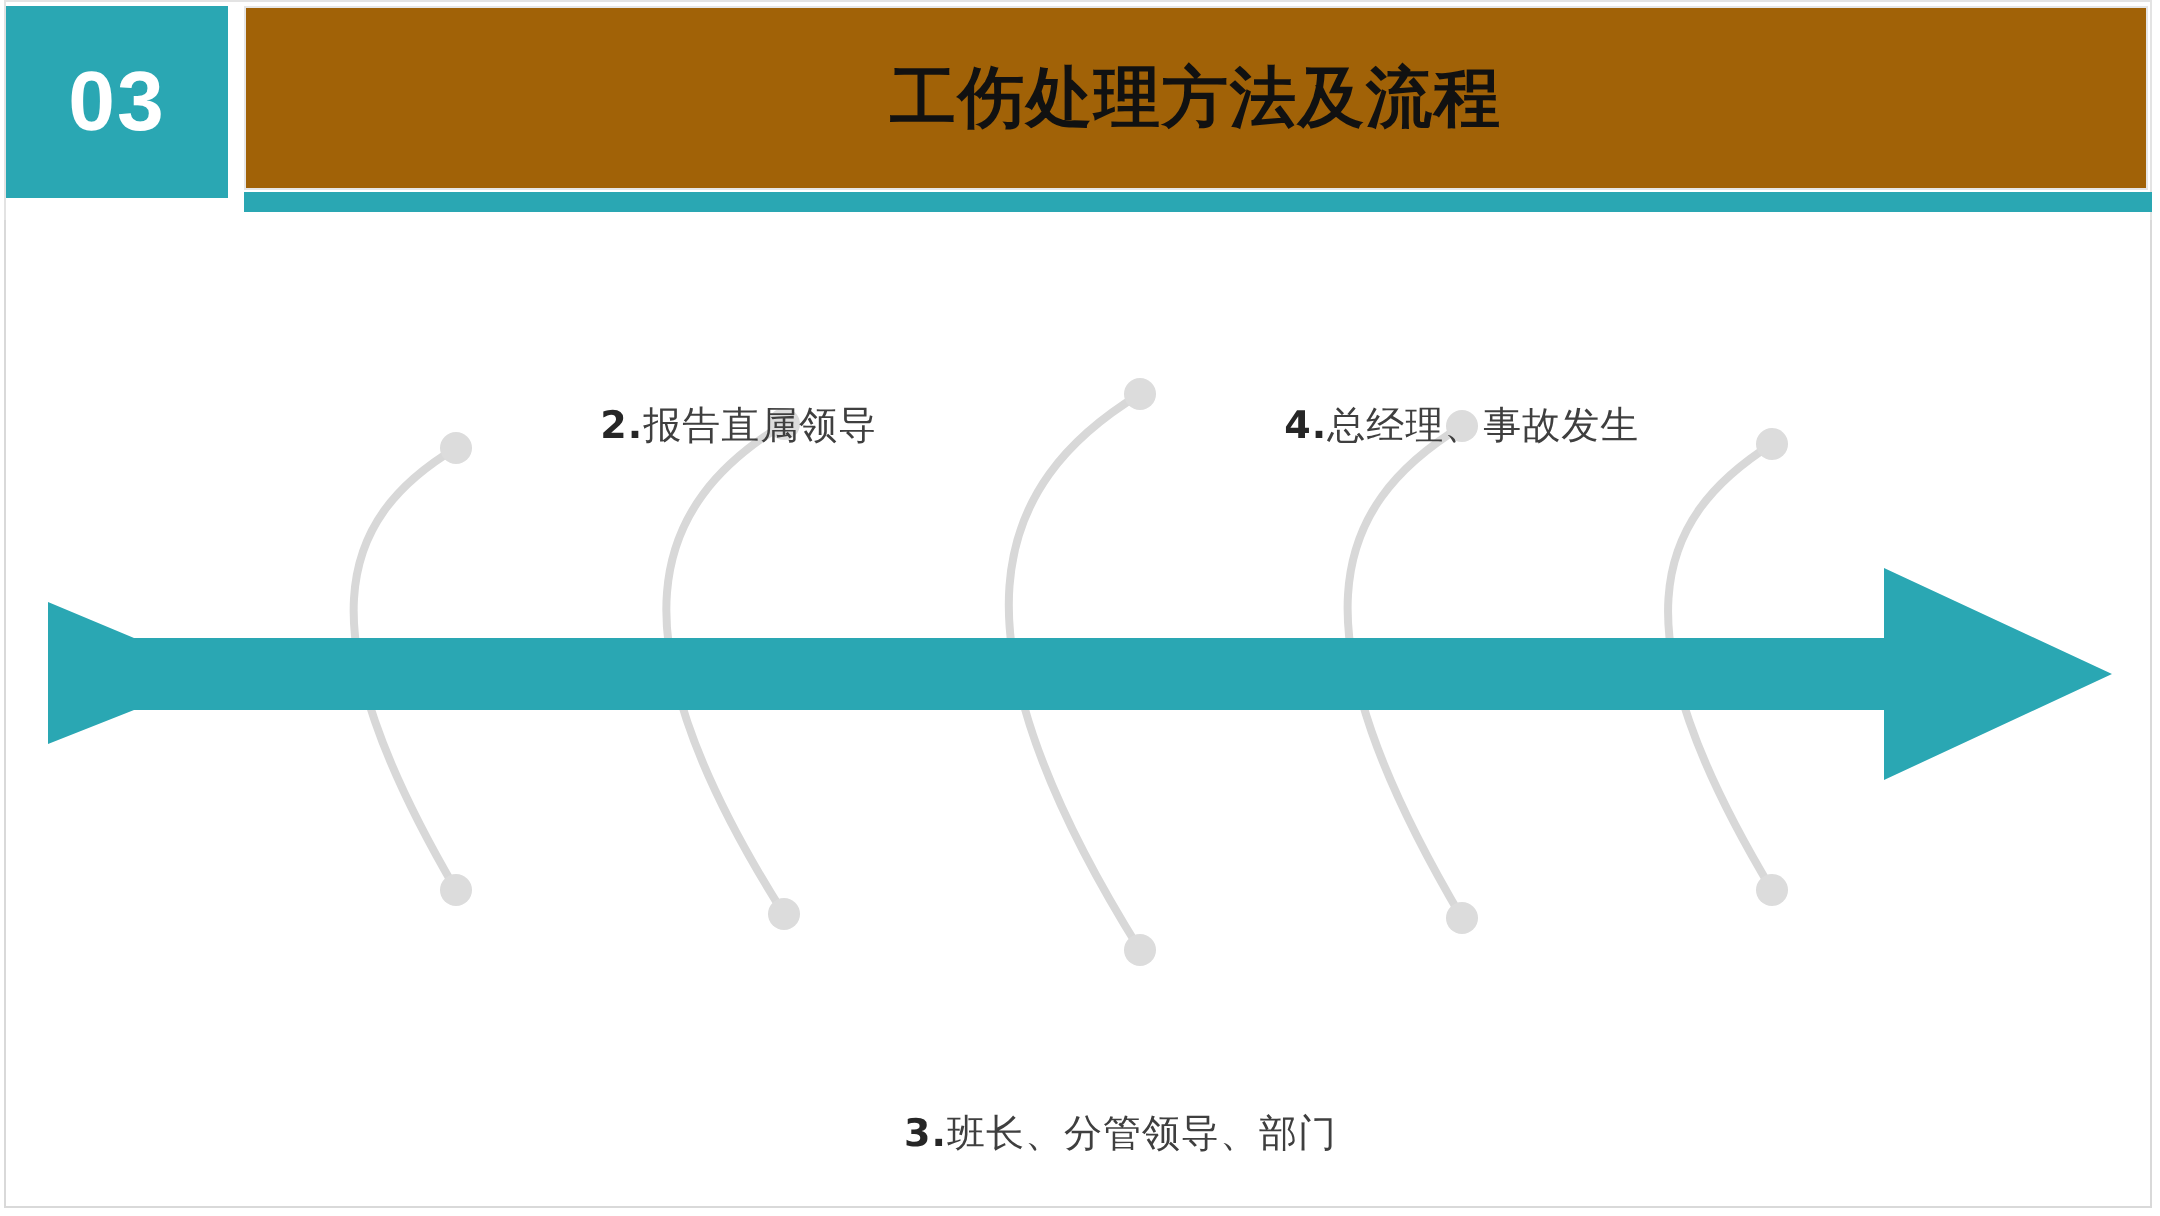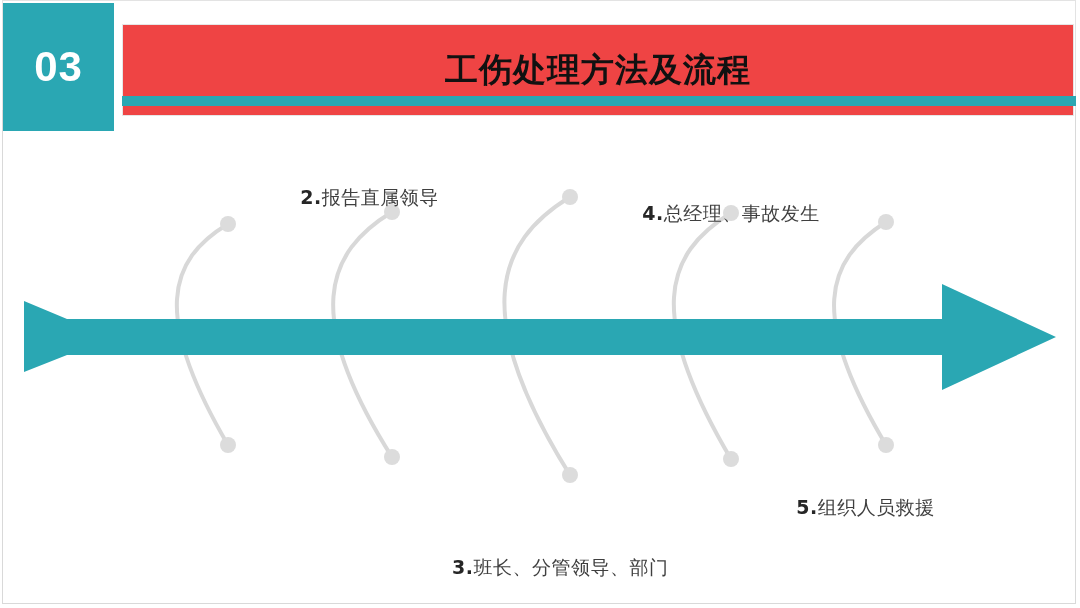--- a/index.html
+++ b/index.html
@@ -49,47 +49,46 @@
     left: 0;
     top: 0;
     width: 1080px;
     height: 110px;
   }
   .header-number-block {
     position: absolute;
     left: 3px;
     top: 3px;
     width: 111px;
-    height: 128px;
+    height: 96px;
     background: #2aa7b3;
     display: flex;
     align-items: center;
     justify-content: center;
   }
   .header-number {
     color: #ffffff;
     font-size: 42px;
     font-weight: 700;
     letter-spacing: 1px;
     line-height: 1;
     font-family: "Liberation Sans", "DejaVu Sans", sans-serif;
   }
   .header-title-box {
     position: absolute;
     left: 122px;
     top: 3px;
     width: 952px;
     height: 92px;
-    background: #ef4444;
+    background: #a16207;
     border: 1px solid #e6e6e6;
     box-sizing: border-box;
     display: flex;
     align-items: center;
     justify-content: center;
-    margin-top: 21px;
   }
   .header-title {
     font-size: 33px;
     font-weight: 700;
     color: #111111;
     letter-spacing: 1px;
     font-family: "DejaVu Sans", "Liberation Sans", sans-serif;
     white-space: nowrap;
   }
   .header-underbar {
@@ -121,21 +120,21 @@
     line-height: 30px;
     font-family: "DejaVu Sans", "Liberation Sans", sans-serif;
     white-space: pre;
     letter-spacing: 0.5px;
   }
   .bone-label .num {
     font-weight: 700;
     color: #262626;
   }
   .label-1 { left: 114px; top: 462px; }
-  .label-2 { left: 274px; top: 152px; }
+  .label-2 { left: 274px; top: 168px; }
   .label-3 { left: 452px; top: 492px; }
   .label-4 { left: 616px; top: 168px; }
   .label-5 { left: 770px; top: 462px; }
 </style>
 </head>
 <body>
 
 <div id="slide">
 
   <div id="slide-frame-top"></div>
@@ -186,17 +185,14 @@
 
   <div class="bone-label label-3">
     <div><span class="num">3.</span><span>班长、分管领导、部门</span></div>
     
   </div>
 
   <div class="bone-label label-4">
     <span class="num">4.</span><span>总经理、事故发生</span>
   </div>
 
-  <div class="bone-label label-5">
-    <span class="num">5.</span><span>组织人员救援</span>
-  </div>
 
 </div>
 
 </body></html>

